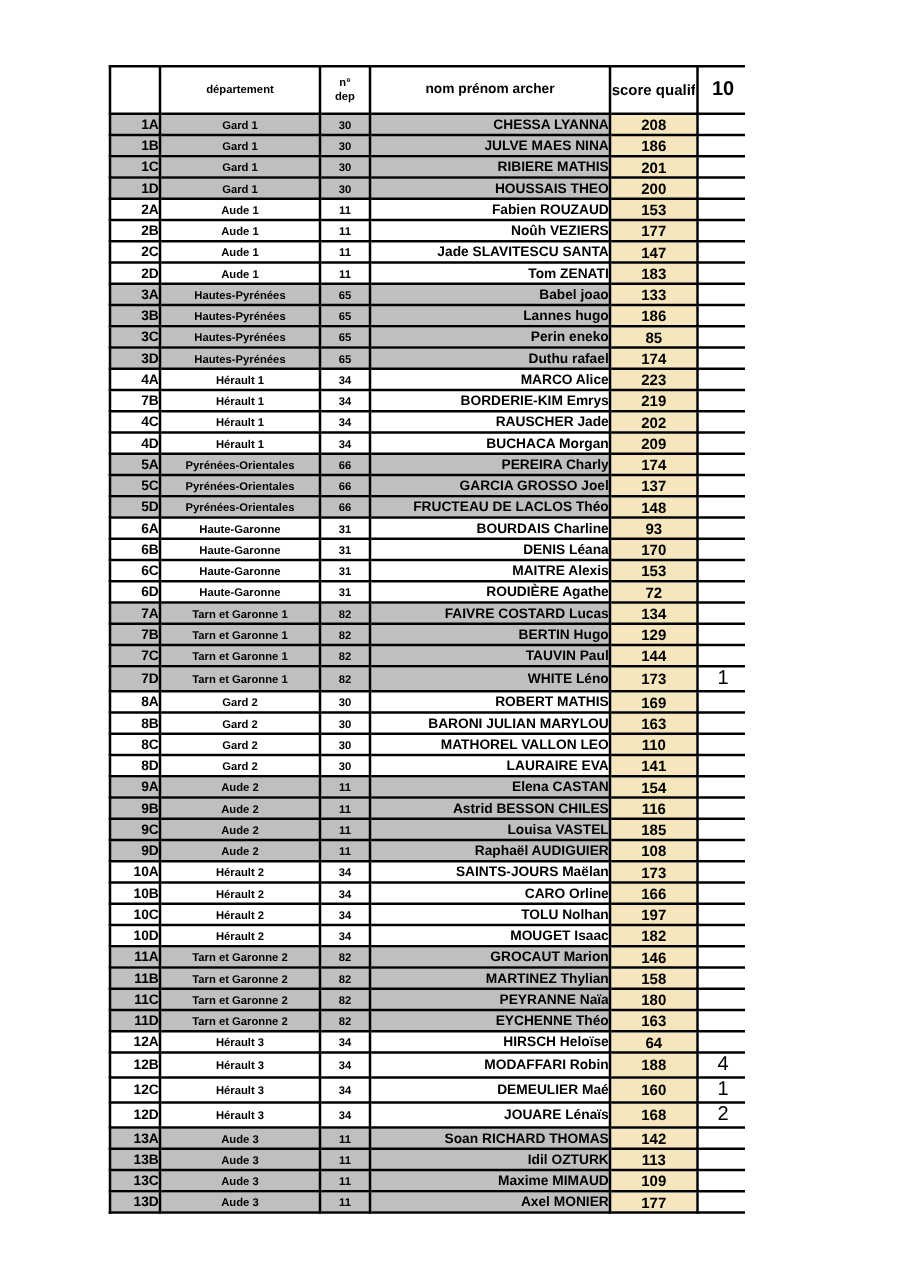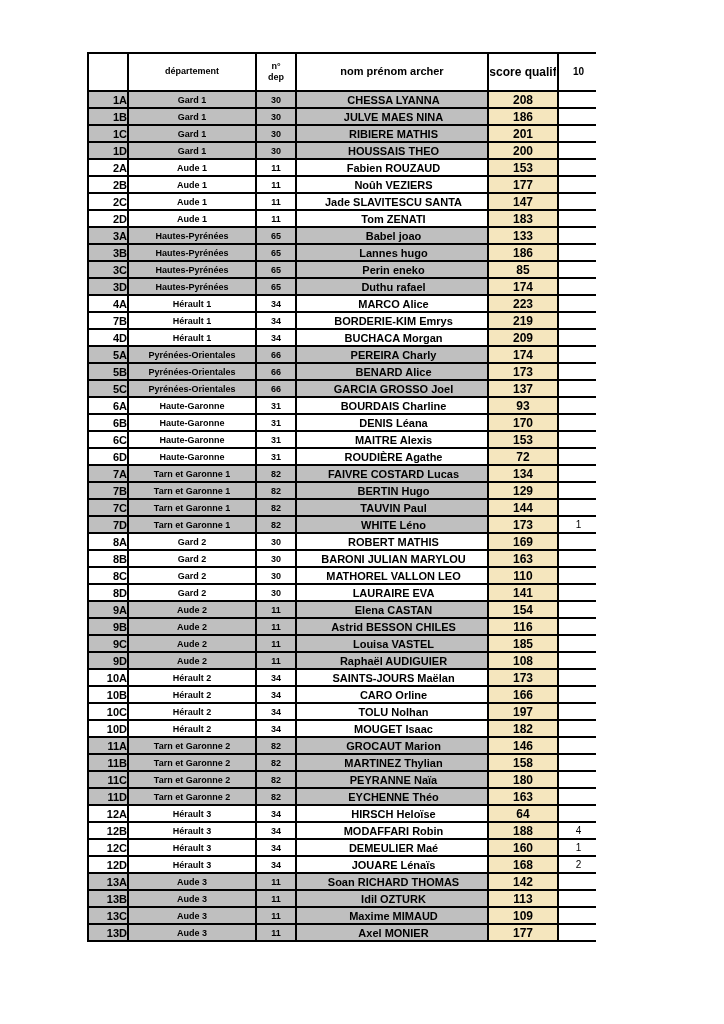--- a/index.html
+++ b/index.html
@@ -48,25 +48,25 @@
     text-align: center;
     vertical-align: middle;
     font-weight: bold;
   }
   
   .col-id    { width: 40px;  font-size: 11px; text-align: right; }
   .col-dep   { width: 128px; font-size: 9px;  }
   .col-ndep  { width: 40px;  font-size: 9px;  }
   .col-name  { width: 192px; font-size: 11px; }
   .col-score { width: 70px;  font-size: 12px; }
-  .col-ten   { width: 41px;  font-size: 10px; }
+  .col-ten   { width: 41px;  font-size: 16px; }
   .col-nine  { width: 42px;  font-size: 10px; }
 
   tbody td.col-name {
-    text-align: center;
+    text-align: right;
     padding-left: 3px;
   }
   tbody td.col-score { background: var(--score-bg); }
   tbody td.col-ten, tbody td.col-nine { font-weight: normal; }
 
   tr.shaded td.col-id,
   tr.shaded td.col-dep,
   tr.shaded td.col-ndep,
   tr.shaded td.col-name { background: var(--shaded); }
 </style>
@@ -208,55 +208,64 @@
         <tr>
           <td class="col-id">7B</td>
           <td class="col-dep">Hérault 1</td>
           <td class="col-ndep">34</td>
           <td class="col-name">BORDERIE-KIM Emrys</td>
           <td class="col-score">219</td>
           <td class="col-ten"></td>
           <td class="col-nine"></td>
         </tr>
         <tr>
+          <td class="col-id">4C</td>
+          <td class="col-dep">Hérault 1</td>
+          <td class="col-ndep">34</td>
+          <td class="col-name">RAUSCHER Jade</td>
+          <td class="col-score">202</td>
+          <td class="col-ten"></td>
+          <td class="col-nine"></td>
+        </tr>
+        <tr>
           <td class="col-id">4D</td>
           <td class="col-dep">Hérault 1</td>
           <td class="col-ndep">34</td>
           <td class="col-name">BUCHACA Morgan</td>
           <td class="col-score">209</td>
           <td class="col-ten"></td>
           <td class="col-nine"></td>
         </tr>
         <tr class="shaded">
           <td class="col-id">5A</td>
           <td class="col-dep">Pyrénées-Orientales</td>
           <td class="col-ndep">66</td>
           <td class="col-name">PEREIRA Charly</td>
           <td class="col-score">174</td>
           <td class="col-ten"></td>
           <td class="col-nine"></td>
         </tr>
         <tr class="shaded">
-          <td class="col-id">5B</td>
-          <td class="col-dep">Pyrénées-Orientales</td>
-          <td class="col-ndep">66</td>
-          <td class="col-name">BENARD Alice</td>
-          <td class="col-score">173</td>
-          <td class="col-ten"></td>
-          <td class="col-nine"></td>
-        </tr>
-        <tr class="shaded">
           <td class="col-id">5C</td>
           <td class="col-dep">Pyrénées-Orientales</td>
           <td class="col-ndep">66</td>
           <td class="col-name">GARCIA GROSSO Joel</td>
           <td class="col-score">137</td>
           <td class="col-ten"></td>
           <td class="col-nine"></td>
         </tr>
+        <tr class="shaded">
+          <td class="col-id">5D</td>
+          <td class="col-dep">Pyrénées-Orientales</td>
+          <td class="col-ndep">66</td>
+          <td class="col-name">FRUCTEAU DE LACLOS Théo</td>
+          <td class="col-score">148</td>
+          <td class="col-ten"></td>
+          <td class="col-nine"></td>
+        </tr>
         <tr>
           <td class="col-id">6A</td>
           <td class="col-dep">Haute-Garonne</td>
           <td class="col-ndep">31</td>
           <td class="col-name">BOURDAIS Charline</td>
           <td class="col-score">93</td>
           <td class="col-ten"></td>
           <td class="col-nine"></td>
         </tr>
         <tr>

